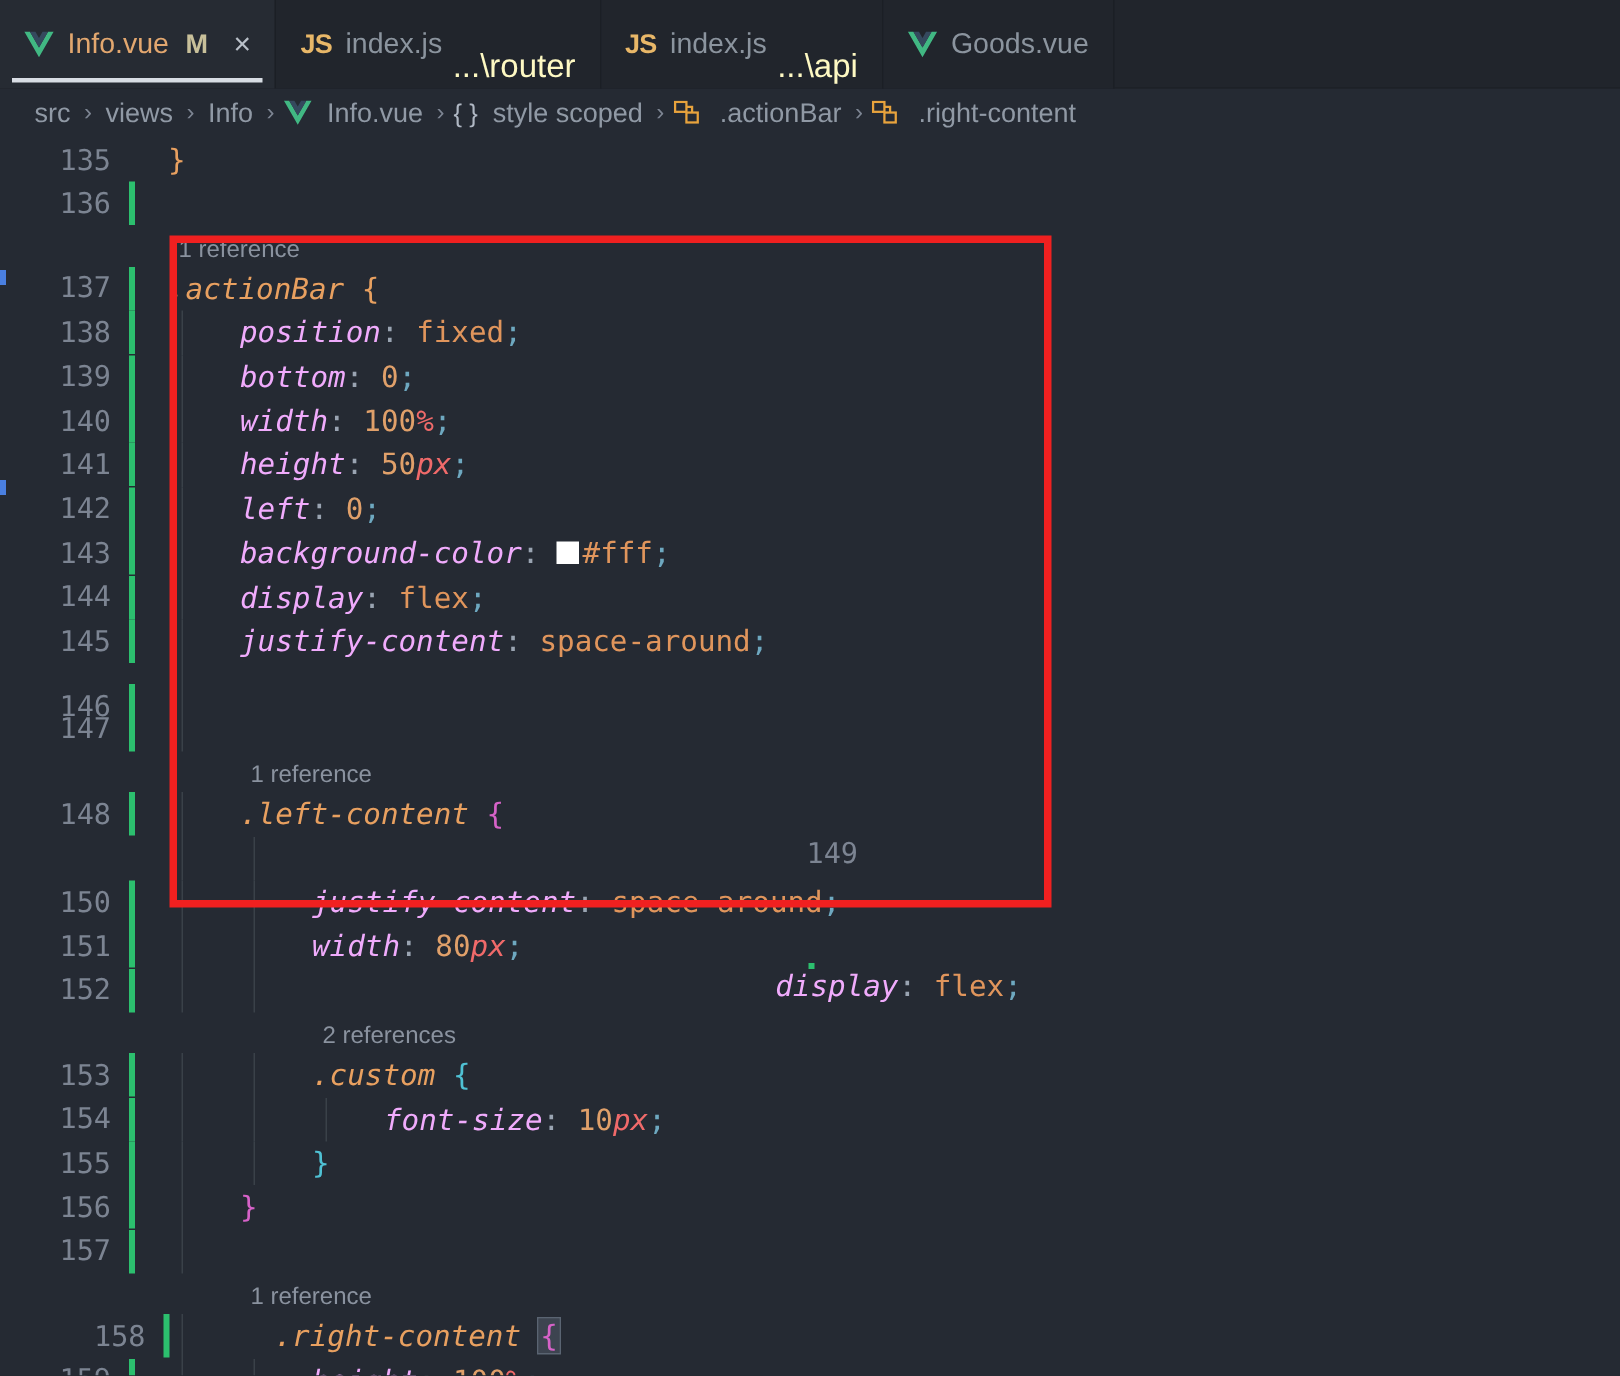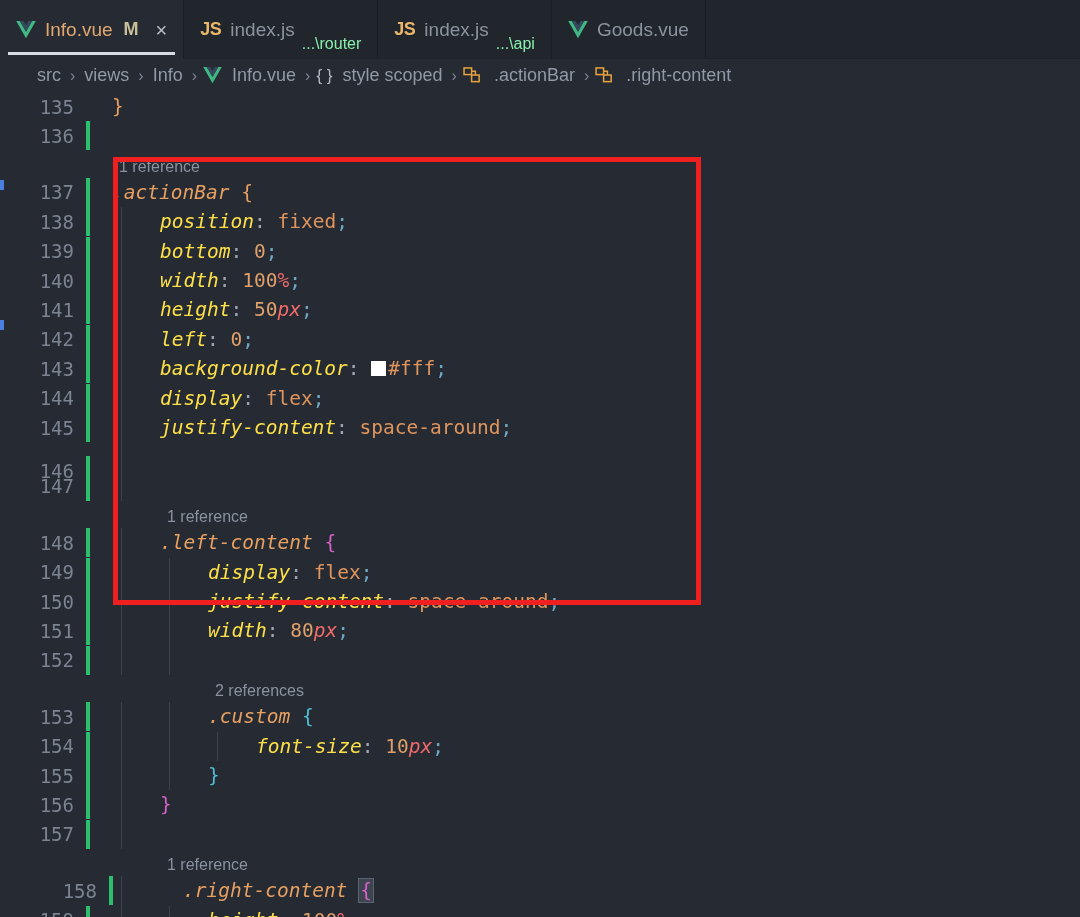--- a/index.html
+++ b/index.html
@@ -44,37 +44,37 @@
   .tab-icon { display: flex; align-items: center; }
   .tab-icon svg { display: block; }
   .js-icon {
     color: #e8b768;
     font-weight: bold;
     font-size: 18px;
     letter-spacing: -0.5px;
   }
   .tab-label { color: #8b949e; }
   .tab.active .tab-label { color: #e2a76f; }
-  .tab-sub { color: #86efac; font-size: 16px; margin-left: -2px; margin-top: 28px; }
+  .tab-sub { color: #fef9c3; font-size: 22px; margin-left: -2px; margin-top: 28px; }
   .tab-dirty { color: #c8c09a; font-weight: bold; font-size: 18px; margin-left: 2px;}
   .tab-close {
     color: #b9c0c9;
     font-size: 20px;
     margin-left: 8px;
     line-height: 1;
     cursor: pointer;
   }
   .tabbar-filler { flex: 1; background: #21252c; }
 
   
   .breadcrumb {
     display: flex;
     align-items: center;
     height: 33px;
-    padding-left: 34px;
+    padding-left: 20px;
     background: #252a33;
     font-size: 18px;
     gap: 3px;
     white-space: nowrap;
   }
   .crumb { color: #9099a5; padding: 0 3px; cursor: pointer; }
   .crumb-sep { color: #7d8593; font-size: 16px; padding: 0 3px; }
   .crumb-ico { display: inline-flex; align-items: center; margin-right: 4px; vertical-align: middle;}
   .crumb-braces { color: #b0b8c4; font-size: 17px; margin-right: 4px; }
 
@@ -128,21 +128,21 @@
   }
   .lens {
     font-family: "Liberation Sans", sans-serif;
     font-size: 16px;
     color: #8a929f;
     font-style: normal;
   }
 
   
   .t-sel   { color: #e8a060; font-style: italic; }   
-  .t-prop  { color: #fde047; font-style: italic; text-align: center; }   
+  .t-prop  { color: #f0abfc; font-style: italic; text-align: center; }   
   .t-val   { color: #e0955c; }                        
   .t-num   { color: #e0a06a; }                        
   .t-unit  { color: #f06a6a; font-style: italic; }    
   .t-pct   { color: #f06a6a; }                        
   .t-punc  { color: #9aa4b2; }                        
   .t-brace1{ color: #4fc1d4; }                        
   .t-brace2{ color: #d662c8; }                        
   .t-brace3{ color: #e8a060; }                        
   .t-semi  { color: #6ea8c0; }
 
@@ -371,21 +371,21 @@
         <span class="codetext" style="margin-left:48px;"></span>
       </div>
       <div class="lensrow" style="top:412.1999999999999px; left:167px;">
         <span class="lens">1 reference</span>
       </div>
       <div class="row" style="top:436.1999999999999px;">
         <span class="lnum">148</span>
         <span class="gitbar added"></span>
         <span class="codetext" style="margin-left:48px;"><span class="t-sel">.left-content</span> <span class="t-brace2">{</span></span>
       </div>
-      <div class="row" style="top:465.59999999999985px;">
+      <div class="row" style="top:465.59999999999985px;flex-direction:column;">
         <span class="lnum">149</span>
         <span class="gitbar added"></span>
         <span class="codetext" style="margin-left:96px;"><span class="t-prop">display</span><span class="t-punc">:</span> <span class="t-val">flex</span><span class="t-semi">;</span></span>
       </div>
       <div class="row" style="top:494.99999999999983px;">
         <span class="lnum">150</span>
         <span class="gitbar added"></span>
         <span class="codetext" style="margin-left:96px;"><span class="t-prop">justify-content</span><span class="t-punc">:</span> <span class="t-val">space-around</span><span class="t-semi">;</span></span>
       </div>
       <div class="row" style="top:524.3999999999999px;">

